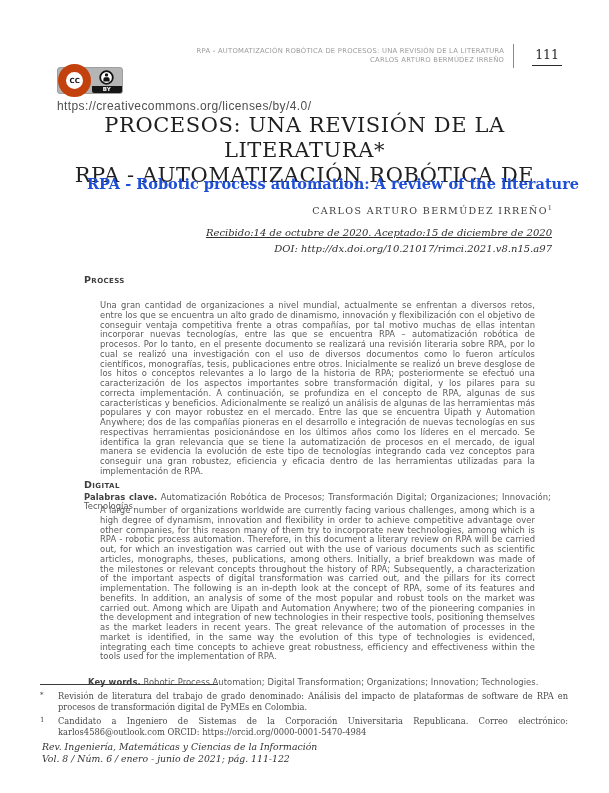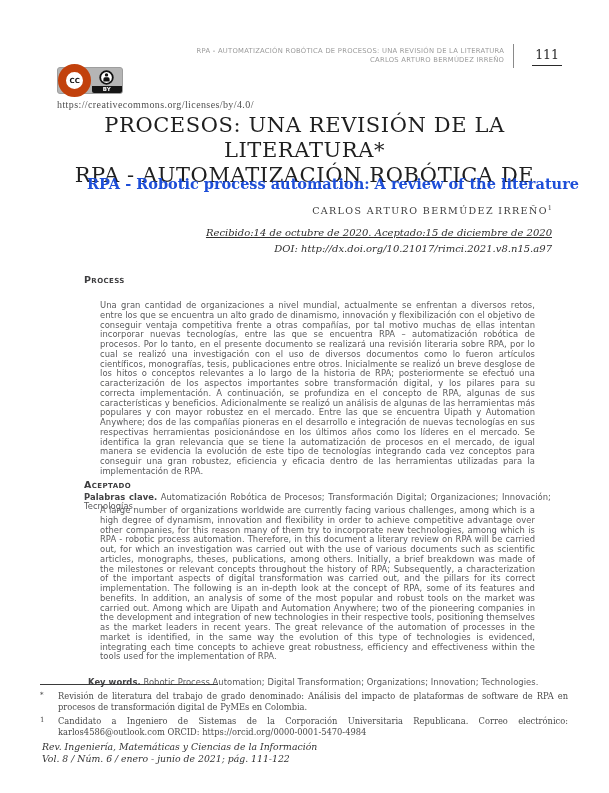--- a/index.html
+++ b/index.html
@@ -33,21 +33,21 @@
     display:flex;align-items:center;justify-content:center;letter-spacing:0;
   }
   .by-wrap{display:flex;flex-direction:column;align-items:center;height:100%;justify-content:flex-end;}
   .by-wrap svg{display:block;margin-bottom:1px;}
   .by-band{
     background:#161616;color:#fff;font-size:5.5px;font-weight:bold;
     width:30px;text-align:center;line-height:7px;border-radius:0 0 2px 2px;
   }
   .license-url{
     position:absolute;left:57px;top:99px;
-    font-family:Liberation Serif, serif;font-size:10px;color:#4f4f4f;letter-spacing:.4px;
+    font-family:Liberation Sans, sans-serif;font-size:12px;color:#4f4f4f;letter-spacing:.4px;
   }
   
   .title-block{
     position:absolute;top:113px;left:30px;right:30px;text-align:center;
     font-family:"DejaVu Serif",serif;color:#1f1f1f;
     font-size:21px;line-height:25px;letter-spacing:.6px;font-weight:500;
   }
   .subtitle{
     position:absolute;top:175px;left:30px;right:30px;text-align:right;
     font-family:"DejaVu Serif",serif;font-weight:bold;
@@ -136,21 +136,21 @@
 <div class="received-line">Recibido:14 de octubre de 2020. Aceptado:15 de diciembre de 2020</div>
 <div class="doi-line">DOI: http://dx.doi.org/10.21017/rimci.2021.v8.n15.a97</div>
 
 <div class="section section-resumen">
   <p class="section-label">Process</p>
   <p class="section-body">Una gran cantidad de organizaciones a nivel mundial, actualmente se enfrentan a diversos retos, entre los que se encuentra un alto grado de dinamismo, innovación y flexibilización con el objetivo de conseguir ventaja competitiva frente a otras compañías, por tal motivo muchas de ellas intentan incorporar nuevas tecnologías, entre las que se encuentra RPA – automatización robótica de procesos. Por lo tanto, en el presente documento se realizará una revisión literaria sobre RPA, por lo cual se realizó una investigación con el uso de diversos documentos como lo fueron artículos científicos, monografías, tesis, publicaciones entre otros. Inicialmente se realizó un breve desglose de los hitos o conceptos relevantes a lo largo de la historia de RPA; posteriormente se efectuó una caracterización de los aspectos importantes sobre transformación digital, y los pilares para su correcta implementación. A continuación, se profundiza en el concepto de RPA, algunas de sus características y beneficios. Adicionalmente se realizó un análisis de algunas de las herramientas más populares y con mayor robustez en el mercado. Entre las que se encuentra Uipath y Automation Anywhere; dos de las compañías pioneras en el desarrollo e integración de nuevas tecnologías en sus respectivas herramientas posicionándose en los últimos años como los líderes en el mercado. Se identifica la gran relevancia que se tiene la automatización de procesos en el mercado, de igual manera se evidencia la evolución de este tipo de tecnologías integrando cada vez conceptos para conseguir una gran robustez, eficiencia y eficacia dentro de las herramientas utilizadas para la implementación de RPA.</p>
   <p class="keywords"><span class="kw-label">Palabras clave.</span><span> Automatización Robótica de Procesos; Transformación Digital; Organizaciones; Innovación; Tecnologías.</span></p>
 </div>
 
 <div class="section section-abstract">
-  <p class="section-label">Aceptado</p>
+  <p class="section-label">Digital</p>
   <p class="section-body">A large number of organizations worldwide are currently facing various challenges, among which is a high degree of dynamism, innovation and flexibility in order to achieve competitive advantage over other companies, for this reason many of them try to incorporate new technologies, among which is RPA - robotic process automation. Therefore, in this document a literary review on RPA will be carried out, for which an investigation was carried out with the use of various documents such as scientific articles, monographs, theses, publications, among others. Initially, a brief breakdown was made of the milestones or relevant concepts throughout the history of RPA; Subsequently, a characterization of the important aspects of digital transformation was carried out, and the pillars for its correct implementation. The following is an in-depth look at the concept of RPA, some of its features and benefits. In addition, an analysis of some of the most popular and robust tools on the market was carried out. Among which are Uipath and Automation Anywhere; two of the pioneering companies in the development and integration of new technologies in their respective tools, positioning themselves as the market leaders in recent years. The great relevance of the automation of processes in the market is identified, in the same way the evolution of this type of technologies is evidenced, integrating each time concepts to achieve great robustness, efficiency and effectiveness within the tools used for the implementation of RPA.</p>
   <p class="keywords keywords-indent"><span class="kw-label">Key words.</span><span> Robotic Process Automation; Digital Transformation; Organizations; Innovation; Technologies.</span></p>
 </div>
 
 <div class="footnote-block">
   <div class="footnote-rule"></div>
   <div class="footnote">
     <span class="fn-marker">*</span>
     <span class="fn-text">Revisión de literatura del trabajo de grado denominado: Análisis del impacto de plataformas de software de RPA en procesos de transformación digital de PyMEs en Colombia.</span>
   </div>

